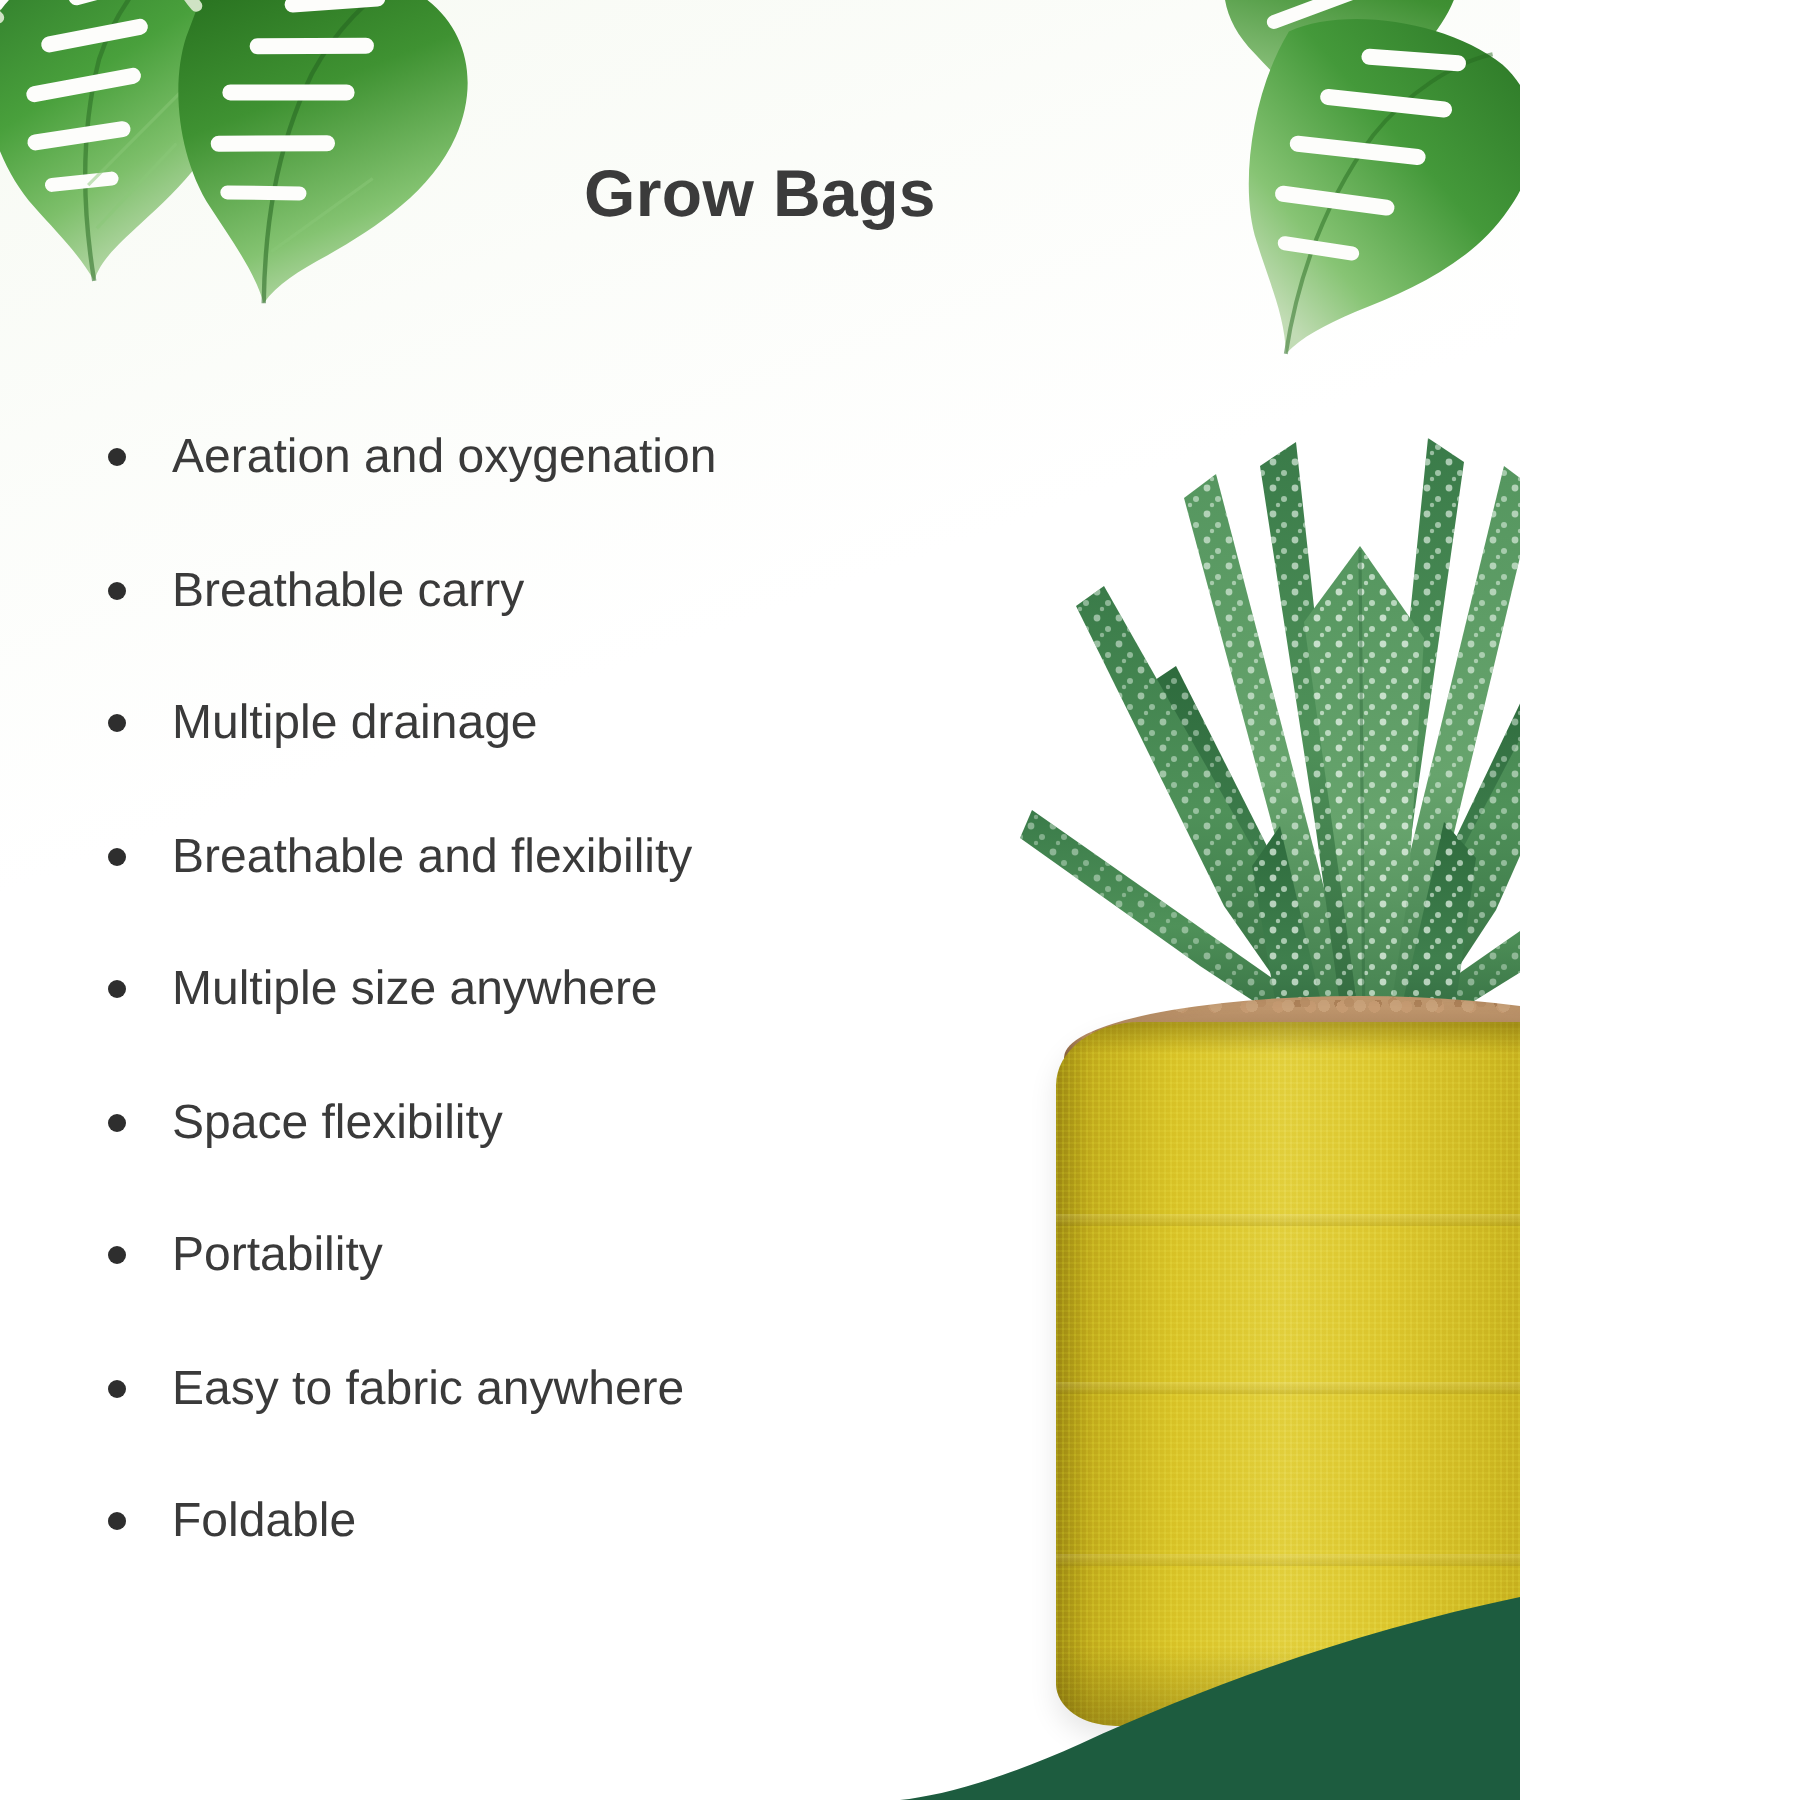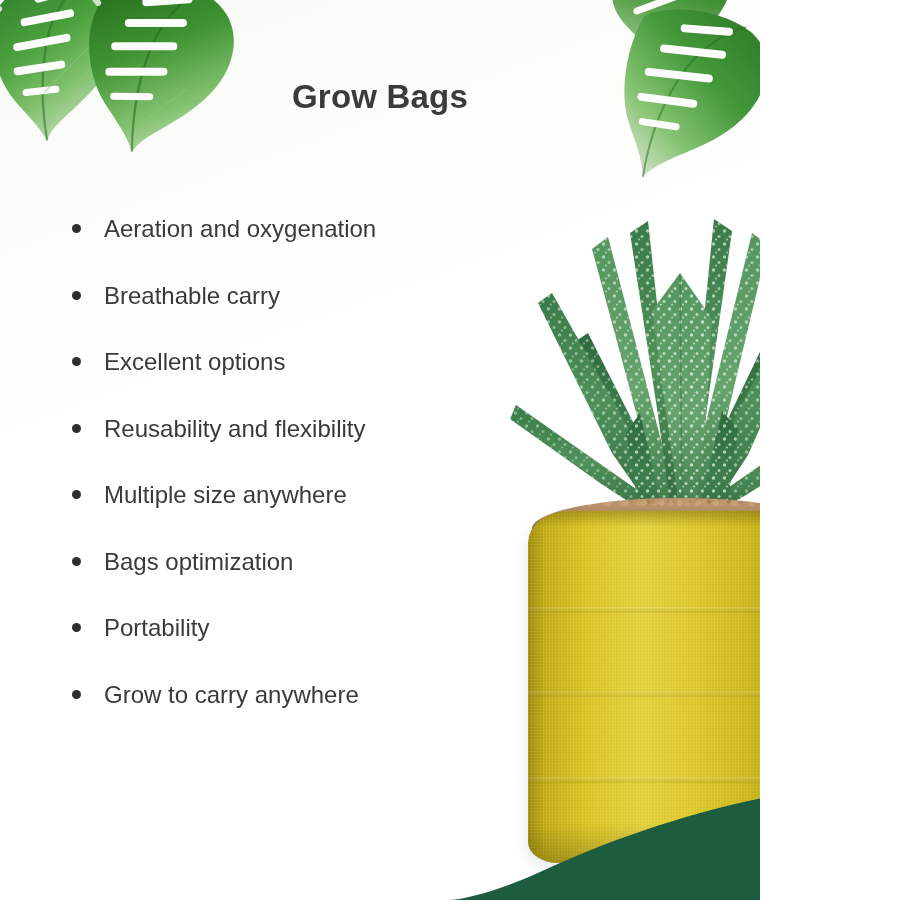--- a/index.html
+++ b/index.html
@@ -33,21 +33,21 @@
     text-align: center;
     font-size: 33px;
     font-weight: bold;
     color: #3b3b3b;
     letter-spacing: 0.2px;
   }
 
   
   .feature-list {
     position: absolute;
-    left: 62px;
+    left: 44px;
     top: 196px;
     width: 440px;
     margin: 0;
     padding: 0;
     list-style: none;
   }
   .feature-item {
     position: relative;
     height: 66.5px;
     display: flex;
@@ -308,41 +308,45 @@
     <li class="feature-item">
       <span class="bullet-dot"></span>
       <span class="feature-label">Aeration and oxygenation</span>
     </li>
     <li class="feature-item">
       <span class="bullet-dot"></span>
       <span class="feature-label">Breathable carry</span>
     </li>
     <li class="feature-item">
       <span class="bullet-dot"></span>
-      <span class="feature-label">Excellent options</span>
-    </li>
-    <li class="feature-item">
-      <span class="bullet-dot"></span>
-      <span class="feature-label">Reusability and flexibility</span>
+      <span class="feature-label">Multiple drainage</span>
+    </li>
+    <li class="feature-item">
+      <span class="bullet-dot"></span>
+      <span class="feature-label">Breathable and flexibility</span>
     </li>
     <li class="feature-item">
       <span class="bullet-dot"></span>
       <span class="feature-label">Multiple size anywhere</span>
     </li>
     <li class="feature-item">
       <span class="bullet-dot"></span>
-      <span class="feature-label">Bags optimization</span>
+      <span class="feature-label">Space flexibility</span>
     </li>
     <li class="feature-item">
       <span class="bullet-dot"></span>
       <span class="feature-label">Portability</span>
     </li>
     <li class="feature-item">
       <span class="bullet-dot"></span>
-      <span class="feature-label">Grow to carry anywhere</span>
+      <span class="feature-label">Easy to fabric anywhere</span>
+    </li>
+    <li class="feature-item">
+      <span class="bullet-dot"></span>
+      <span class="feature-label">Foldable</span>
     </li>
   </ul>
 
   <div class="plant-scene">
 
     <div class="aloe">
       <svg width="400" height="330" viewBox="0 0 400 330">
         <defs>
           <linearGradient id="al-d" x1="0.5" y1="0" x2="0.5" y2="1">
             <stop offset="0%" stop-color="#2e6b3d"></stop>

